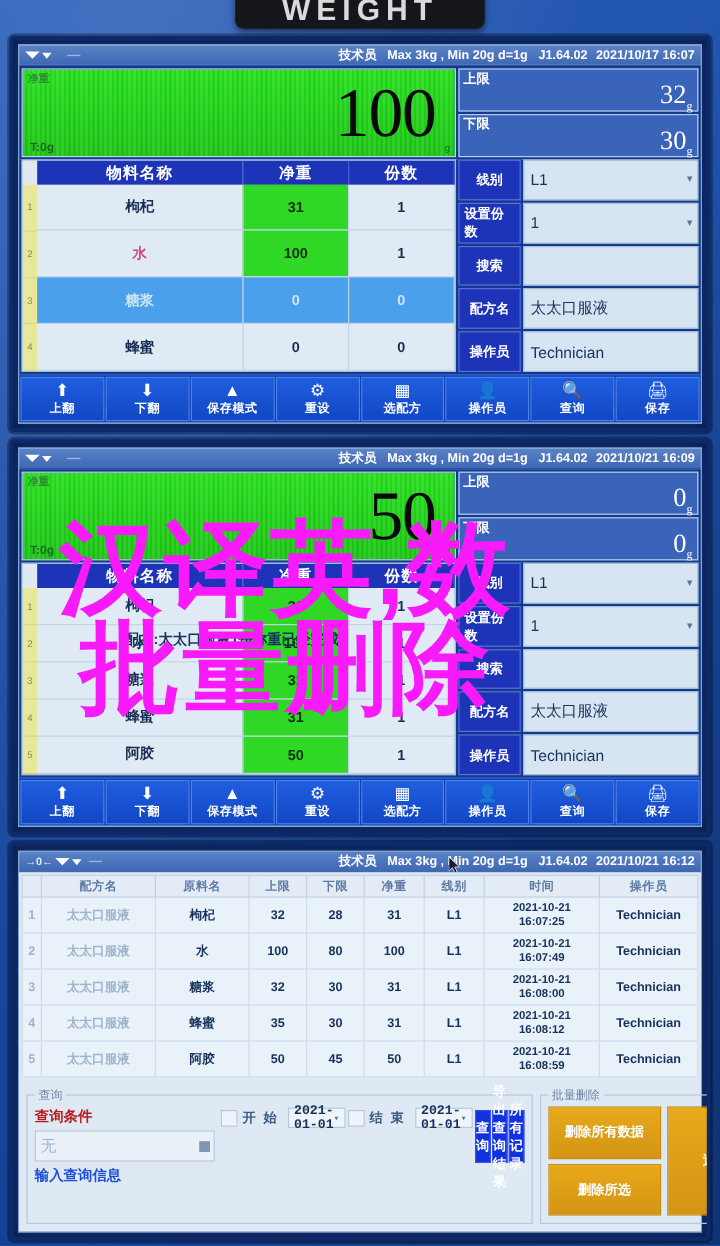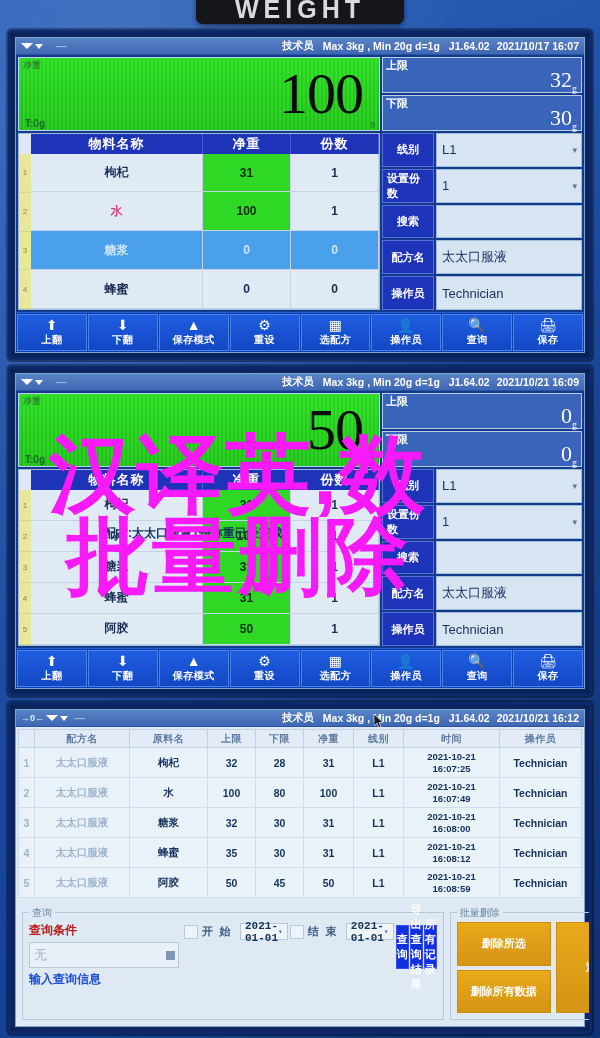--- a/index.html
+++ b/index.html
@@ -687,22 +687,22 @@
             <span class="qbtn">查询</span>
             <span class="qbtn">导出查询结果</span>
             <span class="qbtn">所有记录</span>
           </div>
         </div>
       </div>
 
       <div class="grp qright">
         <span class="gtitle">批量删除</span>
         <div class="delcol">
+          <span class="obtn">删除所有数据</span>
           <span class="obtn">删除所选</span>
-          <span class="obtn">删除所有数据</span>
         </div>
         <span class="obtn big">返回</span>
       </div>
       <svg class="cursor" style="left:358px;top:4px;" viewBox="0 0 10 14">
         <polygon points="0,0 0,12 3,9 5,13.5 7,12.5 5,8.5 9,8.5" fill="#1a1a2a" stroke="#dfe9f4" stroke-width=".7"></polygon>
       </svg>
     </div>
   </div>
 </div>
 

